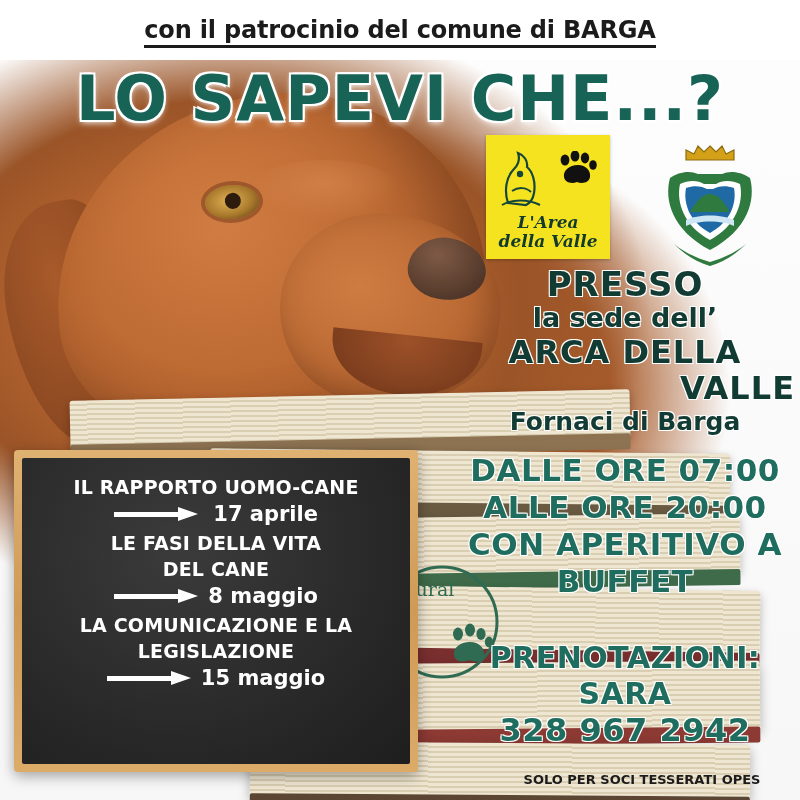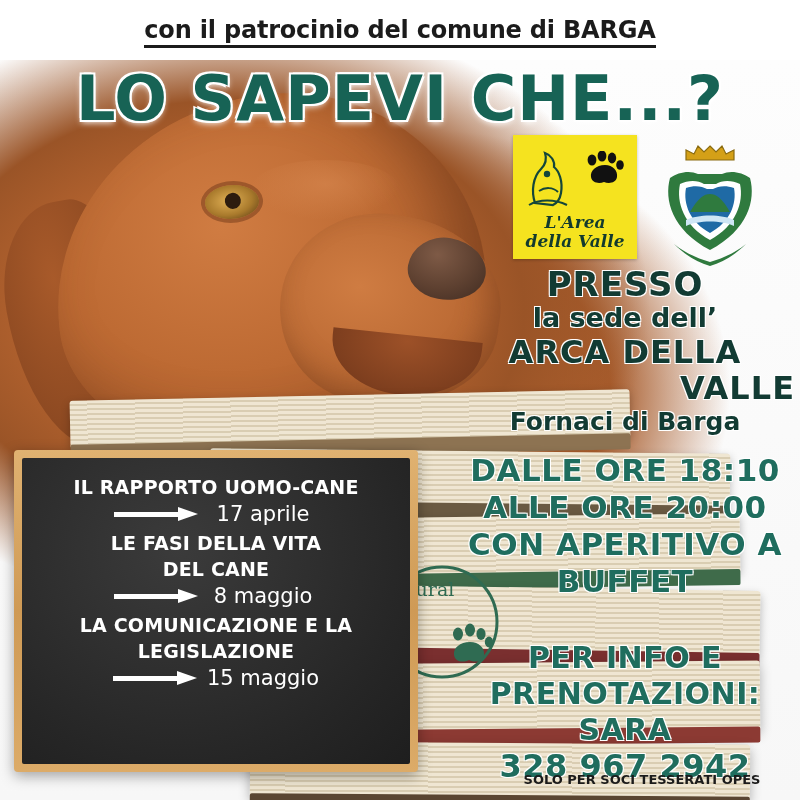--- a/index.html
+++ b/index.html
@@ -169,21 +169,21 @@
       -2px 2px 0 #ffffff,
       2px -2px 0 #ffffff,
       -2px -2px 0 #ffffff,
       0 3px 6px rgba(255,255,255,0.9);
     z-index: 7;
   }
 
   
   .logo-arca {
     position: absolute;
-    left: 513px; top: 135px;
+    left: 486px; top: 135px;
     width: 124px; height: 124px;
     background: #f5e31f;
     z-index: 6;
     box-shadow: 0 1px 3px rgba(0,0,0,0.25);
   }
   .logo-arca .paw-top {
     position: absolute;
     right: 12px; top: 16px;
     width: 42px; height: 34px;
   }
@@ -341,24 +341,24 @@
     position: absolute;
     right: 0; top: 0;
     width: 0; height: 0;
     border-top: 7px solid transparent;
     border-bottom: 7px solid transparent;
     border-left: 20px solid #ffffff;
   }
   .board-date {
     color: #ffffff;
     font-family: "DejaVu Sans", sans-serif;
-    font-weight: normal;
+    font-weight: bold;
     font-size: 21px;
     min-width: 110px;
-    text-align: center;
+    text-align: right;
   }
 </style>
 </head>
 <body>
 
 <div id="poster">
 
   <div class="photo">
     <div class="photo-bg"></div>
     <div class="dog-ear"></div>
@@ -434,29 +434,28 @@
 
   <div class="right-col">
     <div class="presso-block">
       <div class="l1">PRESSO</div>
       <div class="l2">la sede dell’</div>
       <div class="l3">ARCA DELLA</div>
       <div class="l4">VALLE</div>
       <div class="l5">Fornaci di Barga</div>
     </div>
     <div class="orari-block">
-      <div>DALLE ORE 18:10</div>
+      <div>DALLE ORE 07:00</div>
       <div>ALLE ORE 20:00</div>
       <div>CON APERITIVO A</div>
       <div>BUFFET</div>
     </div>
   </div>
 
   <div class="info-block">
-    <div>PER INFO E</div>
     <div>PRENOTAZIONI:</div>
     <div>SARA</div>
     <div class="phone">328 967 2942</div>
   </div>
   <div class="footnote">SOLO PER SOCI TESSERATI OPES</div>
 
   <div class="watermark">
     <svg viewBox="0 0 140 130" width="140" height="130">
       <circle cx="70" cy="62" r="55" fill="none" stroke="#2f6b52" stroke-width="3"></circle>
       <ellipse cx="86" cy="74" rx="5" ry="6.5" fill="#2f6b52"></ellipse>

